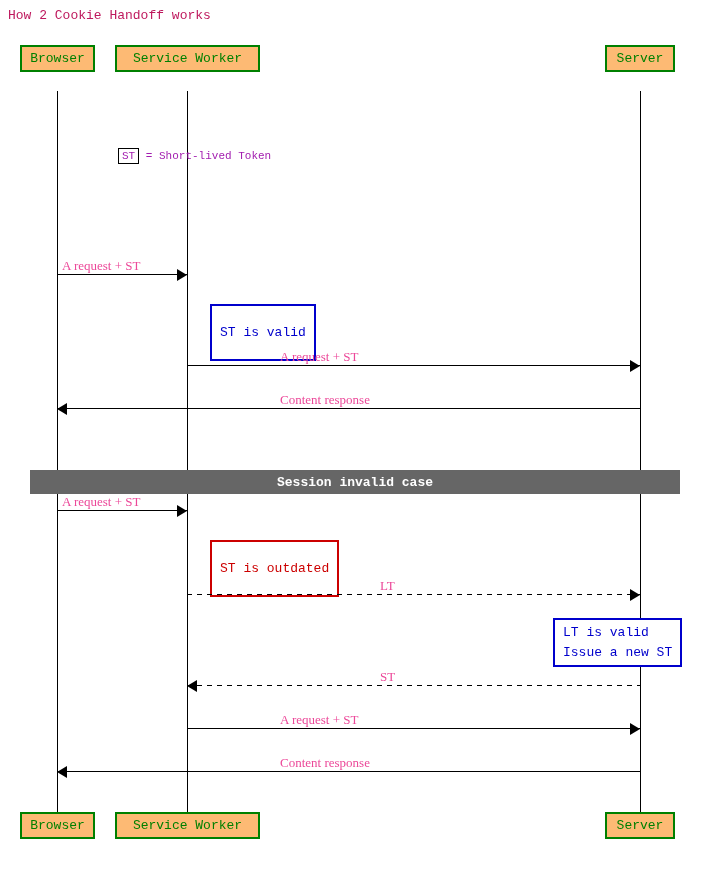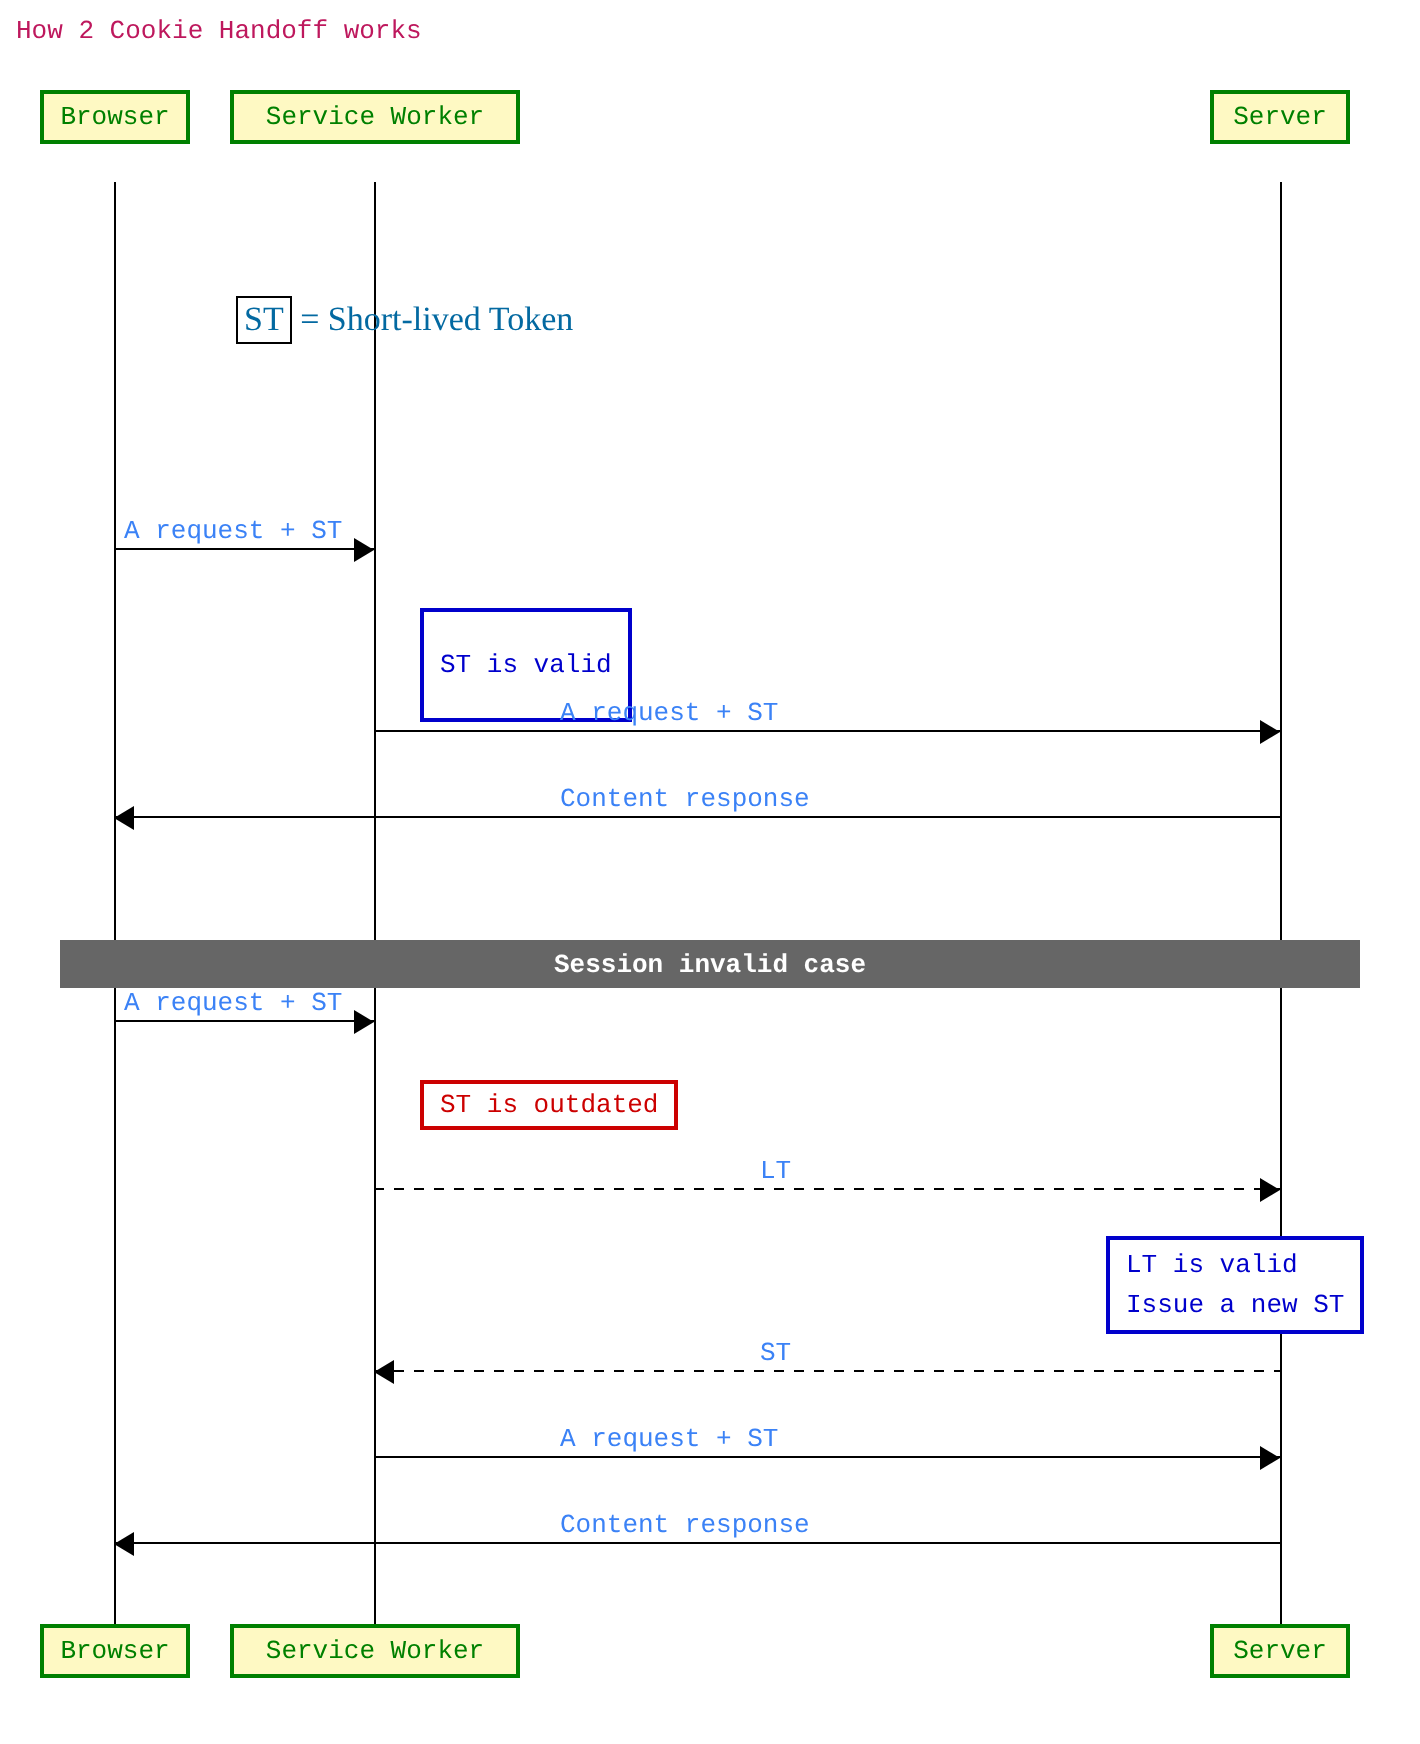--- a/index.html
+++ b/index.html
@@ -23,21 +23,21 @@
       left: 8px;
       font-size: 13px;
       color: #be185d;
     }
     
     .actor-box {
       position: absolute;
       border: 2px solid #000;
       padding: 4px 8px;
       text-align: center;
-      background: #fef9c3;
+      background: #fdba74;
       font-size: 13px;
     }
     .actor-box.green {
       color: #008000;
       border-color: #008000;
     }
     
     .section-bar {
       position: absolute;
       left: 30px;
@@ -49,23 +49,23 @@
       justify-content: center;
     }
     .section-bar span {
       color: #fff;
       font-weight: bold;
       font-size: 13px;
       font-family: 'Courier New', Courier, monospace;
     }
     .arrow-label {
       position: absolute;
-      font-family: Liberation Mono, monospace;
+      font-family: Liberation Serif, serif;
       font-size: 13px;
-      color: #3b82f6;
+      color: #ec4899;
       white-space: nowrap;
     }
     
     .note-box {
       position: absolute;
       border: 2px solid;
       padding: 3px 6px;
       font-family: 'Courier New', Courier, monospace;
       font-size: 13px;
       background: #fff;
@@ -74,23 +74,23 @@
       border-color: #0000cc;
       color: #0000cc;
     }
     .note-box.red {
       border-color: #cc0000;
       color: #cc0000;
     }
     
     .def-text {
       position: absolute;
-      font-family: Liberation Serif, serif;
-      font-size: 17px;
-      color: #0369a1;
+      font-family: Liberation Mono, monospace;
+      font-size: 11px;
+      color: #a21caf;
     }
     .def-text .bordered {
       border: 1px solid #000;
       padding: 1px 3px;
       display: inline-block;
     }
   </style>
 </head>
 <body>
 
@@ -138,21 +138,21 @@
 
   <div class="section-bar" style="top:470px;">
     <span>Session invalid case</span>
   </div>
 
   <div style="position:absolute; left:57px; top:510px; width:130px; height:1px; background:#000;">
     <div style="position:absolute; right:0; top:-5px; border-top:6px solid transparent; border-bottom:6px solid transparent; border-left:10px solid #000;"></div>
   </div>
   <div class="arrow-label" style="left:62px; top:494px;">A request + ST</div>
 
-  <div class="note-box red" style="left:210px; top:540px; padding: 3px 8px;">
+  <div class="note-box red" style="left:210px; top:540px; padding: 19px 8px;">
     ST is outdated
   </div>
 
   <div style="position:absolute; left:187px; top:594px; width:453px; height:1px; background: repeating-linear-gradient(to right, #000 0px, #000 5px, transparent 5px, transparent 10px);">
     <div style="position:absolute; right:0; top:-5px; border-top:6px solid transparent; border-bottom:6px solid transparent; border-left:10px solid #000;"></div>
   </div>
   <div class="arrow-label" style="left:380px; top:578px;">LT</div>
 
   <div class="note-box blue" style="left:530px; top:618px; padding: 3px 8px; line-height:1.5;margin-left:23px;">
     LT is valid<br>Issue a new ST

